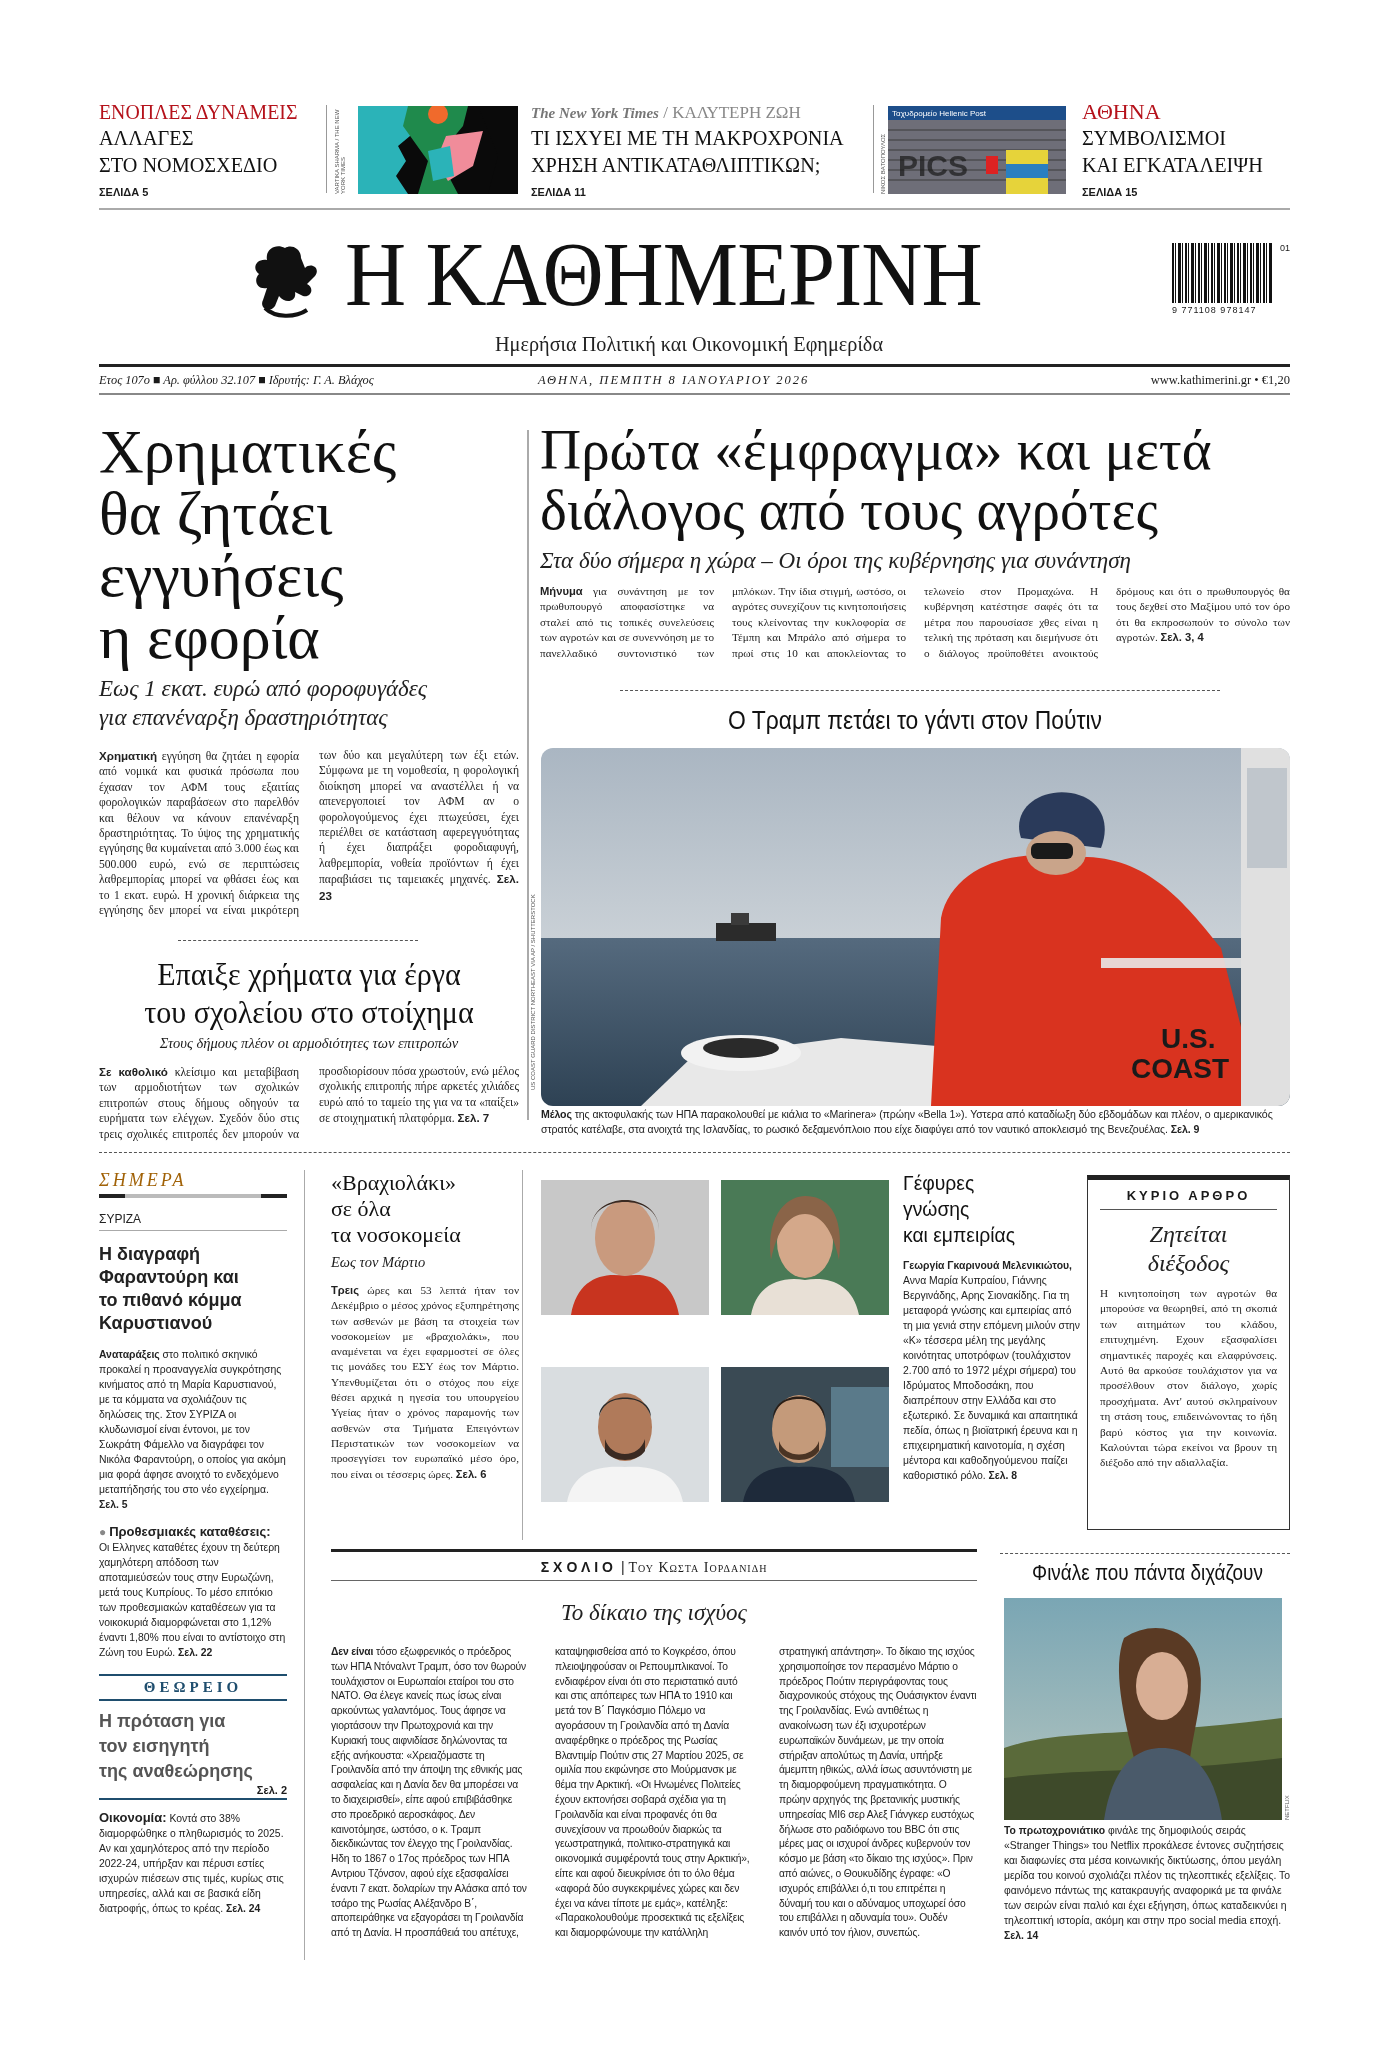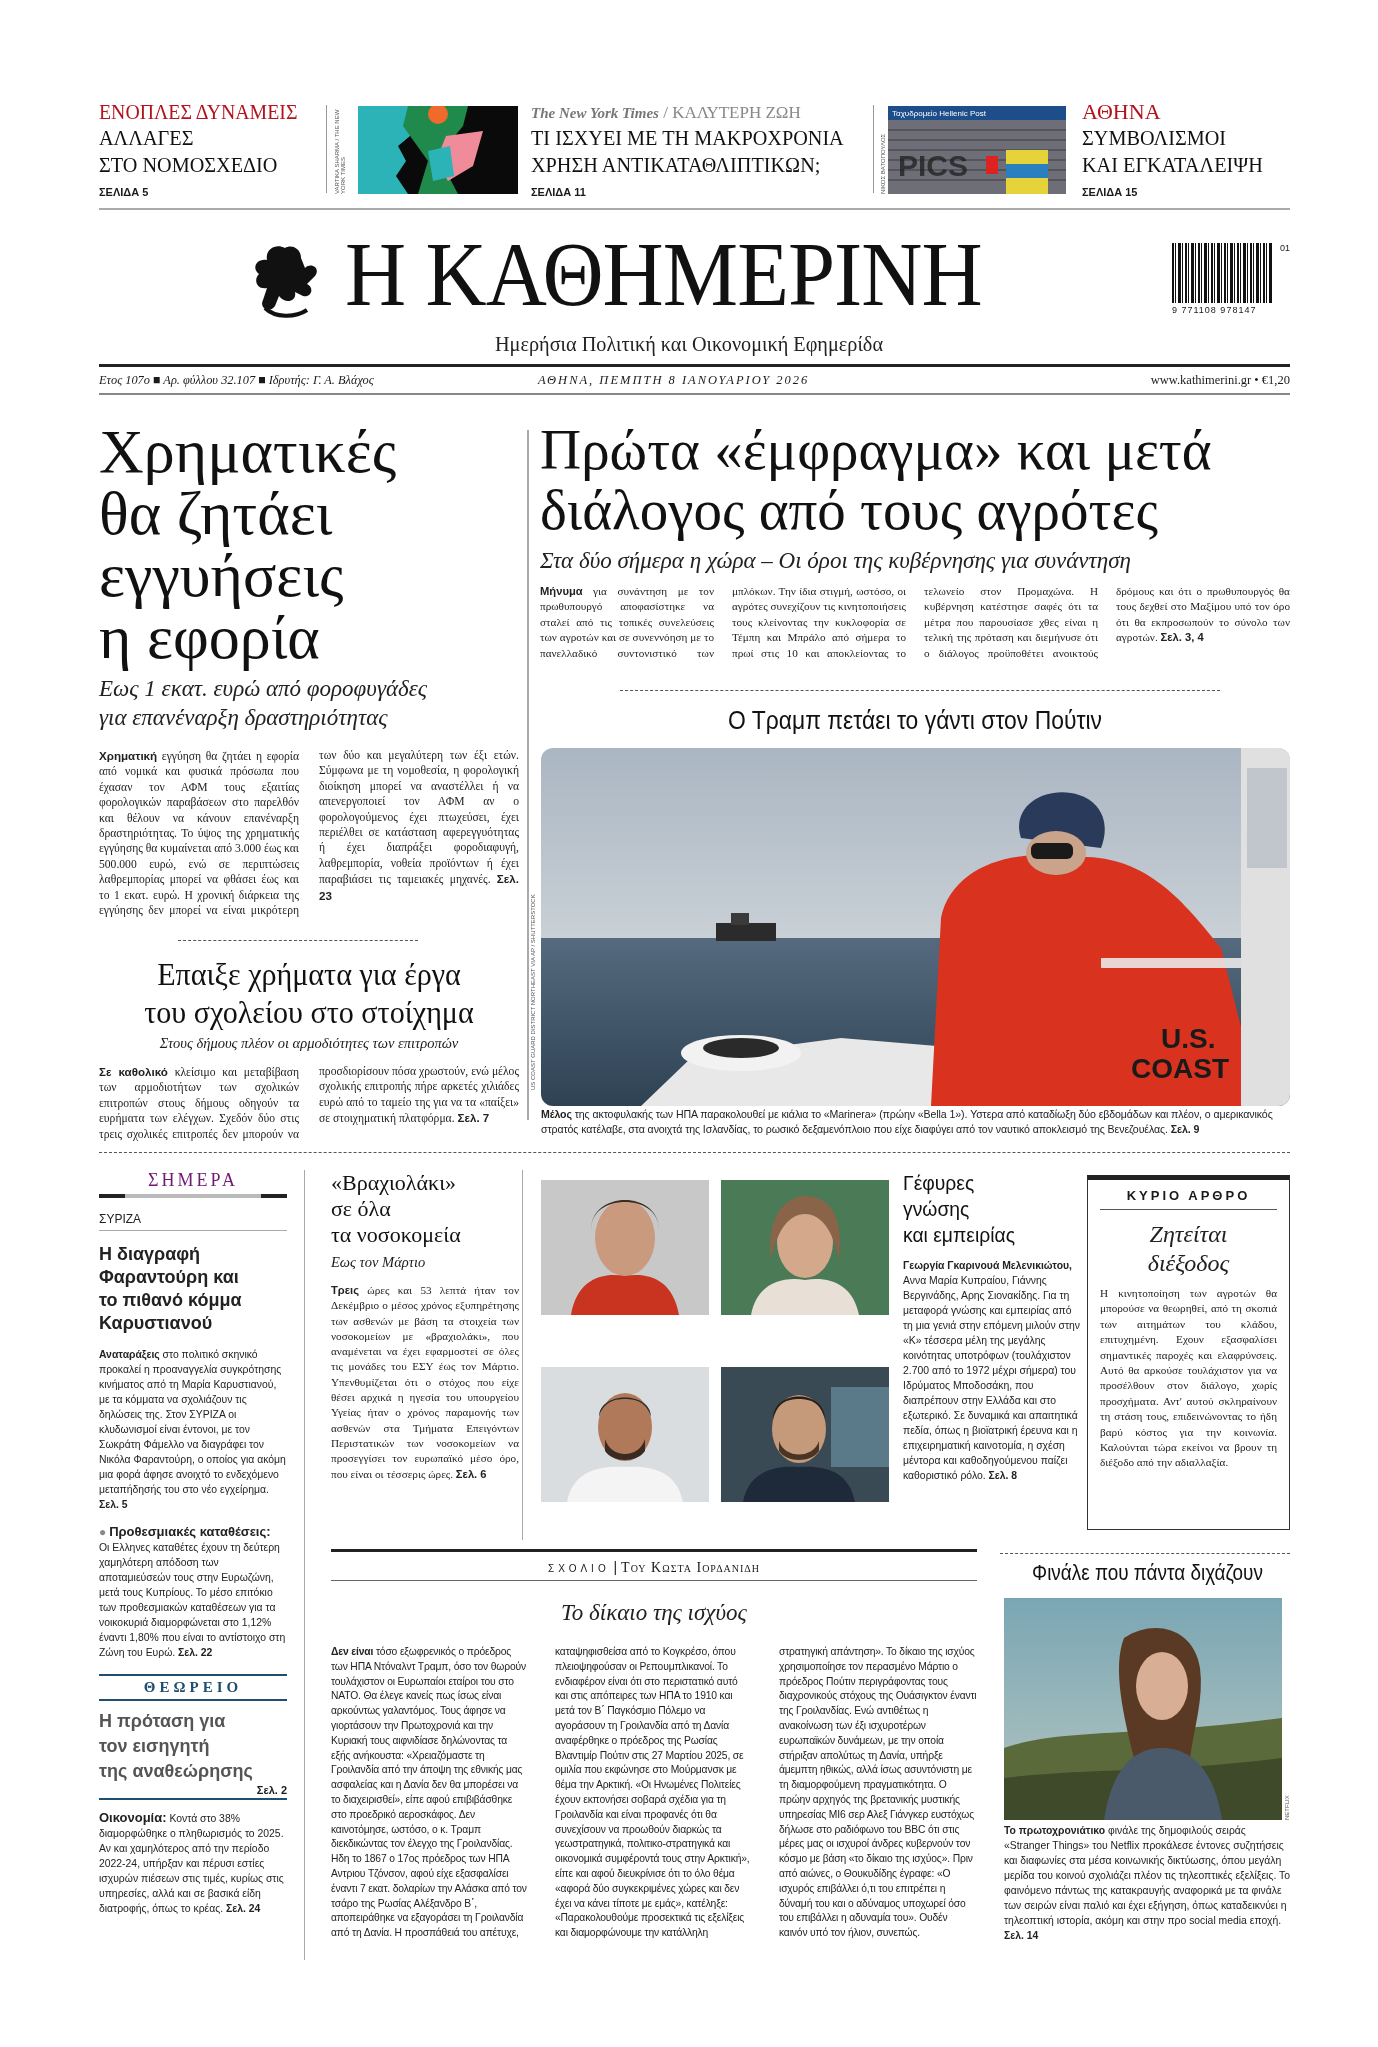--- a/index.html
+++ b/index.html
@@ -176,21 +176,21 @@
     <rect x="700" y="0" width="49" height="358" fill="#e0e0e0"></rect>
     <rect x="706" y="20" width="40" height="100" fill="#c0c6cc"></rect>
   </svg>
 </div>
 <div class="body-sans" style="position:absolute;left:541px;top:1107px;width:749px;font-size:10.6px;line-height:15px;letter-spacing:-0.1px;">
   <span class="b">Μέλος</span><span> της ακτοφυλακής των ΗΠΑ παρακολουθεί με κιάλια το «Marinera» (πρώην «Bella 1»). Υστερα από καταδίωξη δύο εβδομάδων και πλέον, ο αμερικανικός στρατός κατέλαβε, στα ανοιχτά της Ισλανδίας, το ρωσικό δεξαμενόπλοιο που είχε διαφύγει από τον ναυτικό αποκλεισμό της Βενεζουέλας. </span><span class="b">Σελ. 9</span>
 </div>
 <div class="dash" style="left:99px;top:1152px;width:1191px;"></div>
 
 <div class="abs" style="left:99px;top:1170px;width:188px;">
-  <div class="serif" style="text-align:center;font-size:18px;letter-spacing:3px;color:#701a75;">ΣΗΜΕΡΑ</div>
+  <div class="serif" style="text-align:left;font-size:18px;letter-spacing:3px;color:#a16207;font-style:italic;">ΣΗΜΕΡΑ</div>
   <div style="height:4px;margin-top:3px;background:linear-gradient(90deg,#222 0 14%,#bbb 14% 86%,#222 86%);"></div>
   <div class="sans" style="margin-top:14px;font-size:12px;color:#222;padding-bottom:4px;border-bottom:1px solid #aaa;">ΣΥΡΙΖΑ</div>
   <div class="sans" style="margin-top:12px;font-size:18px;line-height:23px;font-weight:bold;color:#222;">
     <div>Η διαγραφή</div>
     <div>Φαραντούρη και</div>
     <div>το πιθανό κόμμα</div>
     <div>Καρυστιανού</div>
   </div>
   <div class="body-sans" style="margin-top:12px;font-size:10.4px;line-height:15px;">
     <span class="b">Αναταράξεις</span><span> στο πολιτικό σκηνικό προκαλεί η προαναγγελία συγκρότησης κινήματος από τη Μαρία Καρυστιανού, με τα κόμματα να σχολιάζουν τις δηλώσεις της. Στον ΣΥΡΙΖΑ οι κλυδωνισμοί είναι έντονοι, με τον Σωκράτη Φάμελλο να διαγράφει τον Νικόλα Φαραντούρη, ο οποίος για ακόμη μια φορά άφησε ανοιχτό το ενδεχόμενο μεταπήδησής του στο νέο εγχείρημα. </span><span class="b">Σελ. 5</span>
@@ -279,21 +279,21 @@
   <div class="sans" style="text-align:center;font-weight:bold;font-size:13px;letter-spacing:3px;padding-bottom:6px;border-bottom:1px solid #555;">ΚΥΡΙΟ ΑΡΘΡΟ</div>
   <div class="serif" style="text-align:center;font-style:italic;font-size:24px;line-height:29px;margin-top:10px;color:#222;">
     <div>Ζητείται</div>
     <div>διέξοδος</div>
   </div>
   <div class="serif" style="margin-top:8px;font-size:11.2px;line-height:15.4px;text-align:justify;color:#222;">Η κινητοποίηση των αγροτών θα μπορούσε να θεωρηθεί, από τη σκοπιά των αιτημάτων του κλάδου, επιτυχημένη. Εχουν εξασφαλίσει σημαντικές παροχές και ελαφρύνσεις. Αυτό θα αρκούσε τουλάχιστον για να προσέλθουν στον διάλογο, χωρίς προσχήματα. Αντ' αυτού σκληραίνουν τη στάση τους, επιδεινώνοντας το ήδη βαρύ κόστος για την κοινωνία. Καλούνται τώρα εκείνοι να βρουν τη διέξοδο από την αδιαλλαξία.</div>
 </div>
 
 <div class="hr" style="left:331px;top:1549px;width:646px;height:3px;background:#222;"></div>
 <div class="abs" style="left:331px;top:1558px;width:646px;text-align:center;white-space:nowrap;">
-  <span class="sans" style="font-weight:normal;letter-spacing:4px;font-size:10px;text-align:right;">ΣΧΟΛΙΟ</span><span style="font-size:14px;"> | </span><span class="serif" style="font-variant:small-caps;font-size:14px;letter-spacing:1px;">Του Κωστα Ιορδανιδη</span>
+  <span class="sans" style="font-weight:bold;letter-spacing:4px;font-size:14px;text-align:right;">ΣΧΟΛΙΟ</span><span style="font-size:14px;"> | </span><span class="serif" style="font-variant:small-caps;font-size:14px;letter-spacing:1px;">Του Κωστα Ιορδανιδη</span>
 </div>
 <div class="hrgrey" style="left:331px;top:1580px;width:646px;height:1px;background:#666;"></div>
 <div class="serif" style="position:absolute;left:331px;width:646px;text-align:center;top:1600px;font-style:italic;font-size:23px;color:#222;">Το δίκαιο της ισχύος</div>
 <div class="body-sans col3" style="position:absolute;left:331px;top:1645px;width:646px;font-size:10.3px;line-height:14.8px;column-gap:26px;letter-spacing:-0.15px;">
   <span class="b">Δεν είναι</span><span> τόσο εξωφρενικός ο πρόεδρος των ΗΠΑ Ντόναλντ Τραμπ, όσο τον θωρούν τουλάχιστον οι Ευρωπαίοι εταίροι του στο ΝΑΤΟ. Θα έλεγε κανείς πως ίσως είναι αρκούντως γαλαντόμος. Τους άφησε να γιορτάσουν την Πρωτοχρονιά και την Κυριακή τους αιφνιδίασε δηλώνοντας τα εξής ανήκουστα: «Χρειαζόμαστε τη Γροιλανδία από την άποψη της εθνικής μας ασφαλείας και η Δανία δεν θα μπορέσει να το διαχειρισθεί», είπε αφού επιβιβάσθηκε στο προεδρικό αεροσκάφος. Δεν καινοτόμησε, ωστόσο, ο κ. Τραμπ διεκδικώντας τον έλεγχο της Γροιλανδίας. Ηδη το 1867 ο 17ος πρόεδρος των ΗΠΑ Αντριου Τζόνσον, αφού είχε εξασφαλίσει έναντι 7 εκατ. δολαρίων την Αλάσκα από τον τσάρο της Ρωσίας Αλέξανδρο Β΄, αποπειράθηκε να εξαγοράσει τη Γροιλανδία από τη Δανία. Η προσπάθειά του απέτυχε, καταψηφισθείσα από το Κογκρέσο, όπου πλειοψηφούσαν οι Ρεπουμπλικανοί. Το ενδιαφέρον είναι ότι στο περιστατικό αυτό και στις απόπειρες των ΗΠΑ το 1910 και μετά τον Β΄ Παγκόσμιο Πόλεμο να αγοράσουν τη Γροιλανδία από τη Δανία αναφέρθηκε ο πρόεδρος της Ρωσίας Βλαντιμίρ Πούτιν στις 27 Μαρτίου 2025, σε ομιλία που εκφώνησε στο Μούρμανσκ με θέμα την Αρκτική. «Οι Ηνωμένες Πολιτείες έχουν εκπονήσει σοβαρά σχέδια για τη Γροιλανδία και είναι προφανές ότι θα συνεχίσουν να προωθούν διαρκώς τα γεωστρατηγικά, πολιτικο-στρατηγικά και οικονομικά συμφέροντά τους στην Αρκτική», είπε και αφού διευκρίνισε ότι το όλο θέμα «αφορά δύο συγκεκριμένες χώρες και δεν έχει να κάνει τίποτε με εμάς», κατέληξε: «Παρακολουθούμε προσεκτικά τις εξελίξεις και διαμορφώνουμε την κατάλληλη στρατηγική απάντηση». Το δίκαιο της ισχύος χρησιμοποίησε τον περασμένο Μάρτιο ο πρόεδρος Πούτιν περιγράφοντας τους διαχρονικούς στόχους της Ουάσιγκτον έναντι της Γροιλανδίας. Ενώ αντιθέτως η ανακοίνωση των έξι ισχυροτέρων ευρωπαϊκών δυνάμεων, με την οποία στήριξαν απολύτως τη Δανία, υπήρξε άμεμπτη ηθικώς, αλλά ίσως ασυντόνιστη με τη διαμορφούμενη πραγματικότητα. Ο πρώην αρχηγός της βρετανικής μυστικής υπηρεσίας MI6 σερ Αλεξ Γιάνγκερ ευστόχως δήλωσε στο ραδιόφωνο του BBC ότι στις μέρες μας οι ισχυροί άνδρες κυβερνούν τον κόσμο με βάση «το δίκαιο της ισχύος». Πριν από αιώνες, ο Θουκυδίδης έγραφε: «Ο ισχυρός επιβάλλει ό,τι του επιτρέπει η δύναμή του και ο αδύναμος υποχωρεί όσο του επιβάλλει η αδυναμία του». Ουδέν καινόν υπό τον ήλιον, συνεπώς.</span>
 </div>
 
 <div class="dash" style="left:1000px;top:1553px;width:290px;"></div>
 <div class="sans" style="position:absolute;left:1005px;top:1560px;width:285px;text-align:center;font-size:22px;color:#111;transform:scaleX(0.86);white-space:nowrap;">Φινάλε που πάντα διχάζουν</div>
 <div class="img" style="left:1004px;top:1598px;width:278px;height:222px;">

